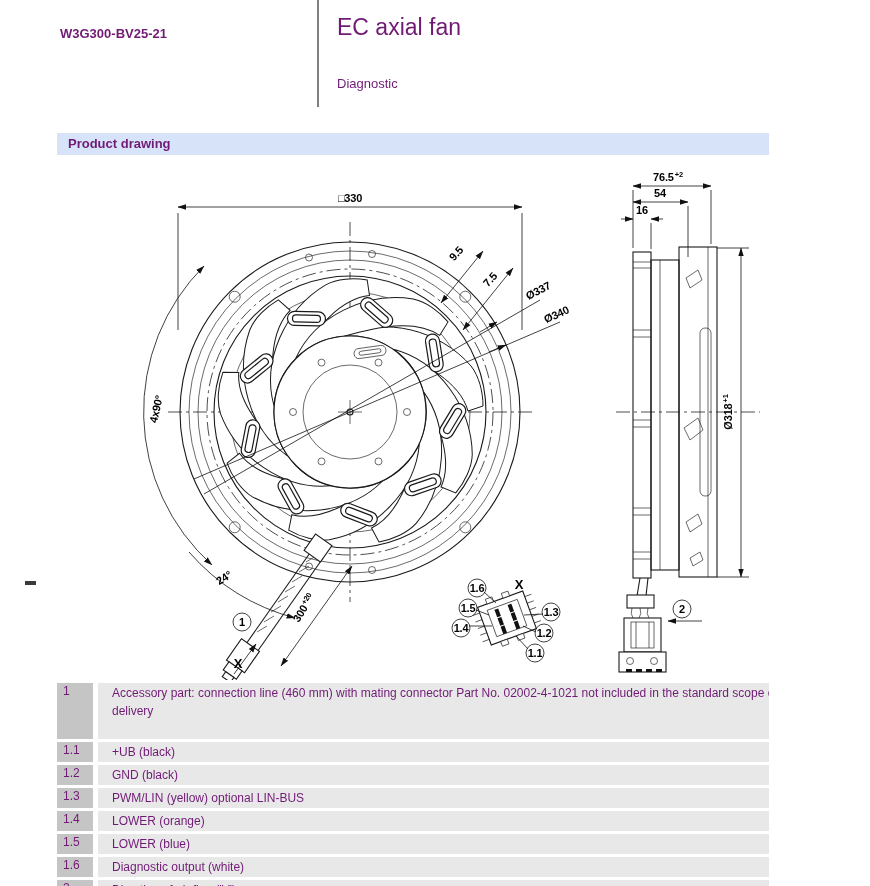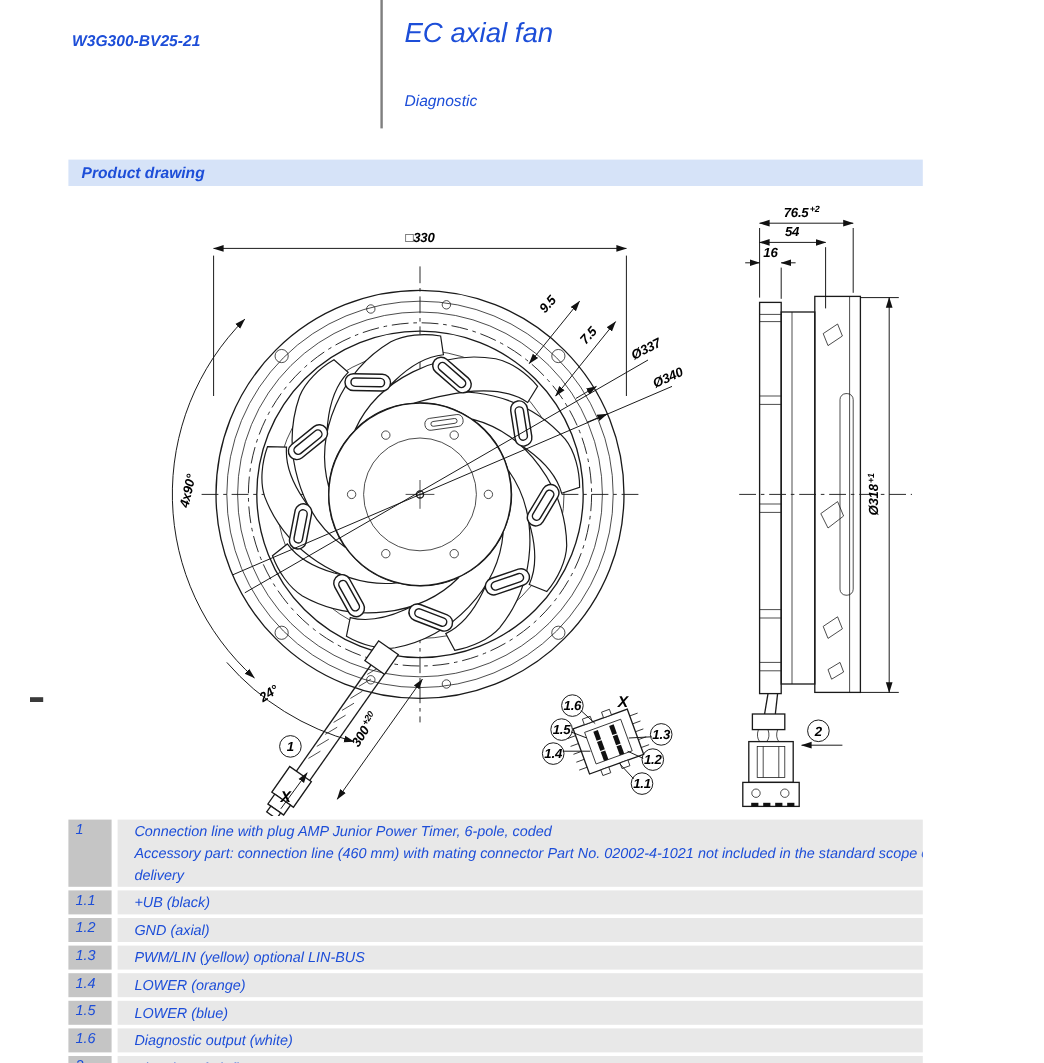--- a/index.html
+++ b/index.html
@@ -1,17 +1,17 @@
 <!DOCTYPE html>
 <html><head>
 <meta charset="utf-8">
 <style>
   html,body{margin:0;padding:0;background:#fff;}
   .page{position:relative;width:769px;height:886px;background:#fff;overflow:hidden;
-        font-family:"Liberation Sans",sans-serif;color:#1d4ed8;font-style:italic;}
+        font-family:"Liberation Sans",sans-serif;color:#701a75;}
   
   .part-number{position:absolute;left:60px;top:26px;font-size:13px;font-weight:bold;}
   .header-divider{position:absolute;left:317px;top:0;width:2px;height:107px;background:#7f7f7f;}
   .title-block{position:absolute;left:337px;top:0;}
   .page-title{margin:0;position:absolute;left:0;top:14px;font-size:23px;font-weight:400;white-space:nowrap;}
   .page-subtitle{position:absolute;left:0;top:76px;font-size:13px;white-space:nowrap;}
   
   .section-bar{position:absolute;left:57px;top:133px;width:771px;height:22px;background:#d6e3f8;}
   .section-bar span{display:block;padding-left:11px;line-height:22px;font-size:13px;font-weight:bold;}
   .fold-mark{position:absolute;left:25px;top:581px;width:11px;height:4px;background:#3a3a3a;}
@@ -312,36 +312,35 @@
       <text x="682" y="453" text-anchor="middle">2</text>
       <line class="dim" x1="702" y1="461" x2="668" y2="461" marker-end="url(#arr)"></line>
     </g>
   </svg>
 
   <div class="legend">
       <div class="legend-row tall">
         <div class="legend-no">1</div>
         <div class="legend-gap"></div>
         <div class="legend-text">
-          <div>Connection line with plug AMP Junior Power Timer, 6-pole, coded</div>
           <div>Accessory part: connection line (460 mm) with mating connector Part No. 02002-4-1021 not included in the standard scope of delivery</div>
         </div>
       </div>
       <div class="legend-row">
         <div class="legend-no">1.1</div>
         <div class="legend-gap"></div>
         <div class="legend-text">
           <div>+UB (black)</div>
         </div>
       </div>
       <div class="legend-row">
         <div class="legend-no">1.2</div>
         <div class="legend-gap"></div>
         <div class="legend-text">
-          <div>GND (axial)</div>
+          <div>GND (black)</div>
         </div>
       </div>
       <div class="legend-row">
         <div class="legend-no">1.3</div>
         <div class="legend-gap"></div>
         <div class="legend-text">
           <div>PWM/LIN (yellow) optional LIN-BUS</div>
         </div>
       </div>
       <div class="legend-row">

